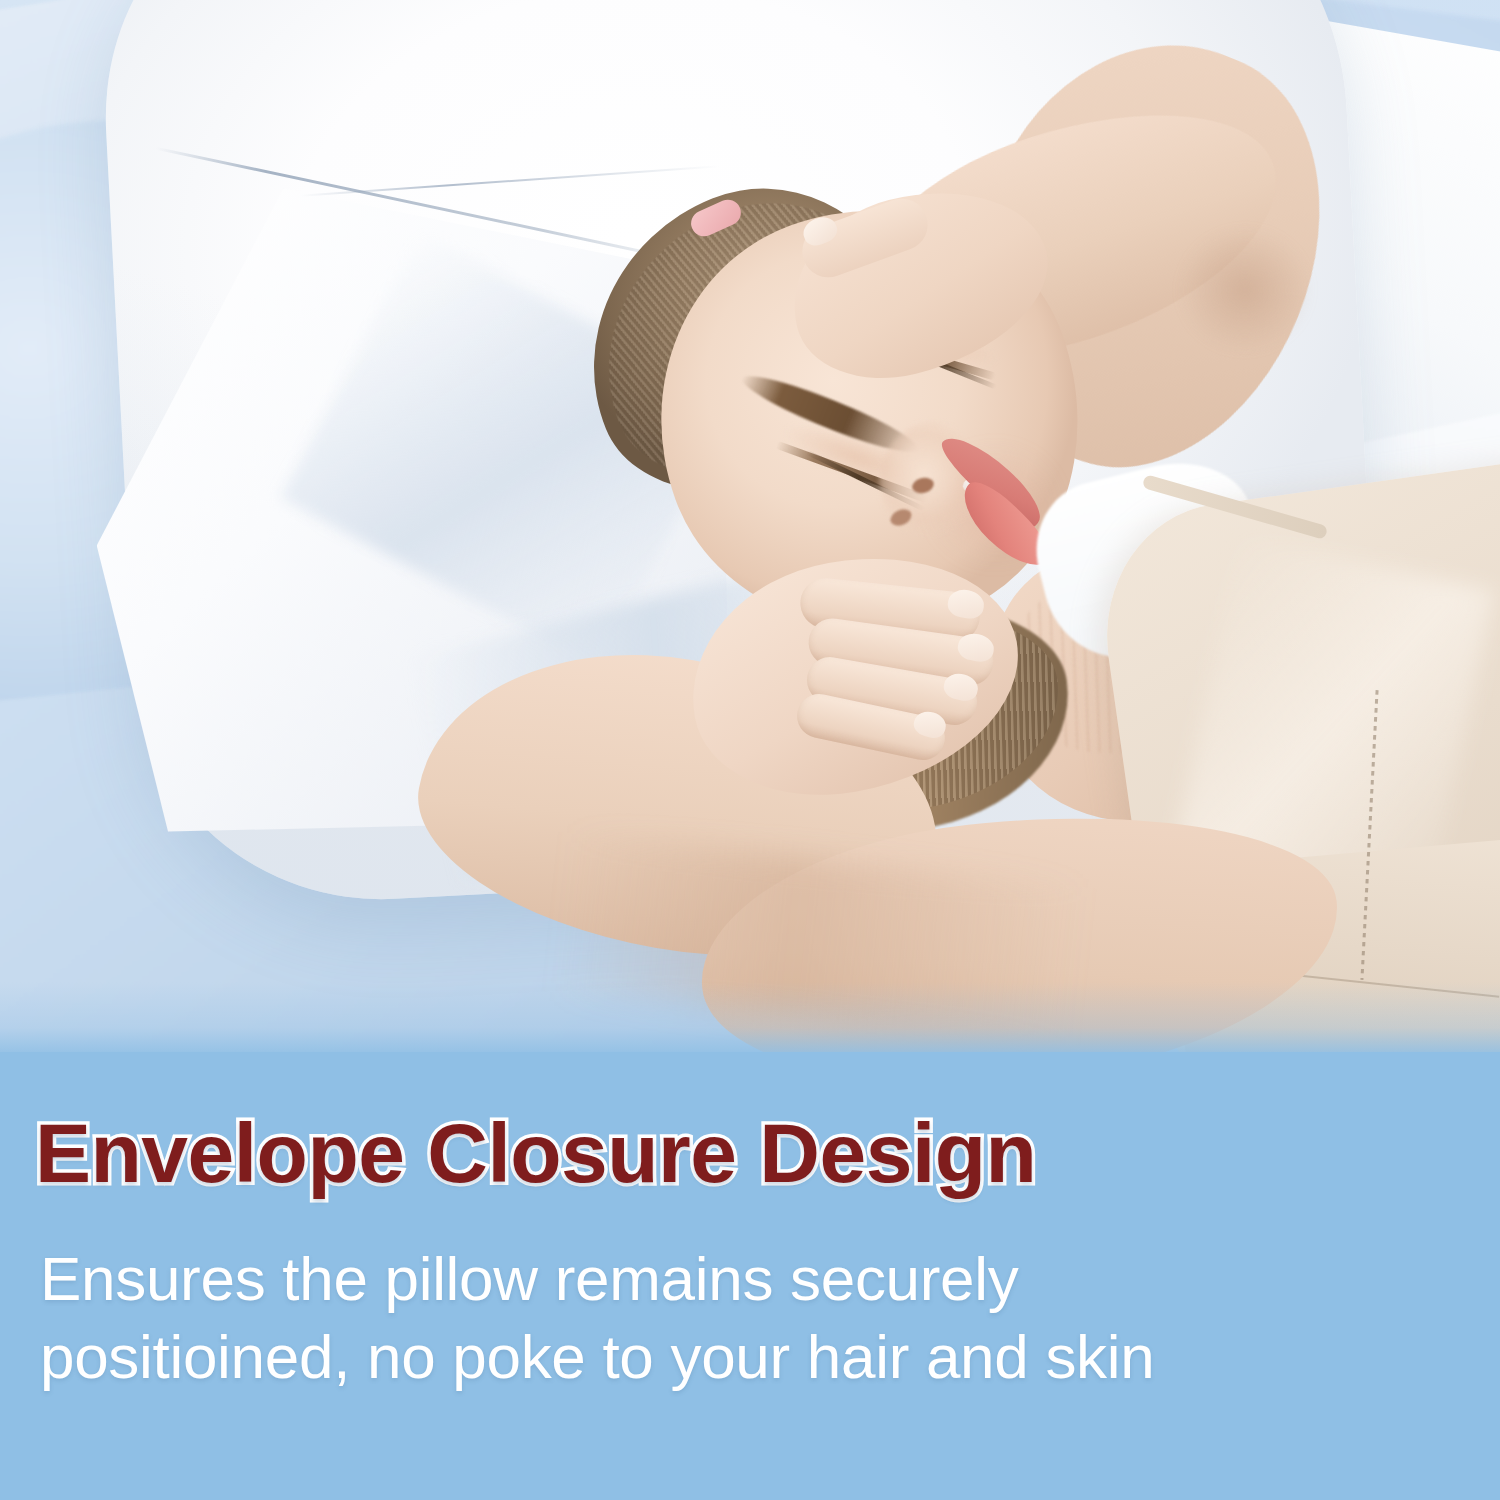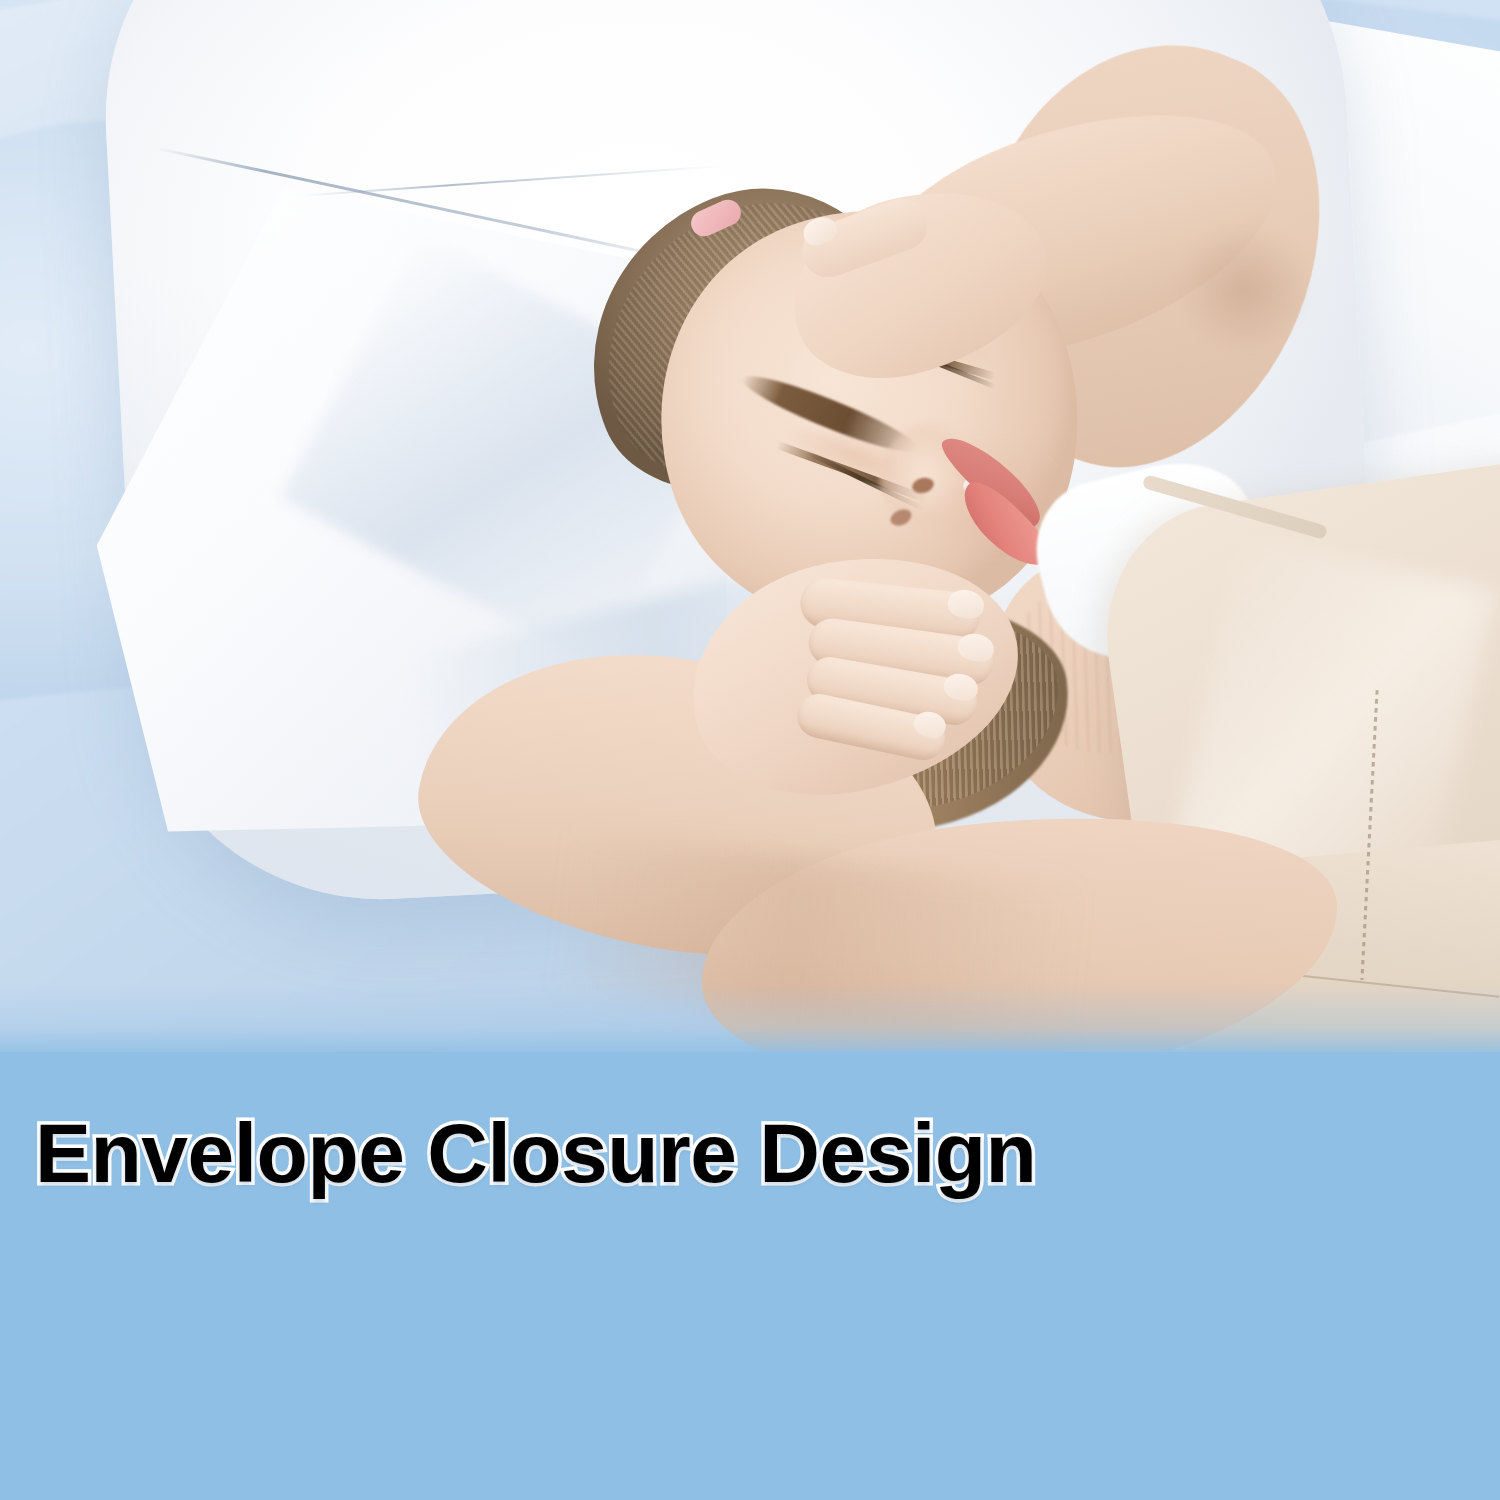--- a/index.html
+++ b/index.html
@@ -515,21 +515,21 @@
     height: 448px;
     background: #8FBFE5;
   }
   .caption-title {
     position:absolute;
     left: 35px;
     top: 1105px;
     font-size: 84px;
     font-weight: 700;
     letter-spacing: -0.5px;
-    color: #000000;
+    color: #7f1d1d;
     white-space: nowrap;
     -webkit-text-stroke: 7px #ffffff;
     paint-order: stroke fill;
     text-shadow: 0 3px 4px rgba(60,100,140,.25);
   }
   .caption-sub {
     position:absolute;
     left: 40px;
     top: 1240px;
     width: 1340px;
@@ -625,14 +625,18 @@
     <div class="nail n3"></div>
     <div class="nail n4"></div>
 
     <div class="photo-bottom-fade"></div>
   </div>
 
   <div class="caption"></div>
 
   <div class="caption-title">Envelope Closure Design</div>
 
+  <div class="caption-sub">
+    <div>Ensures the pillow remains securely</div>
+    <div>positioined, no poke to your hair and skin</div>
+  </div>
 
 </div>
 
 </body></html>

